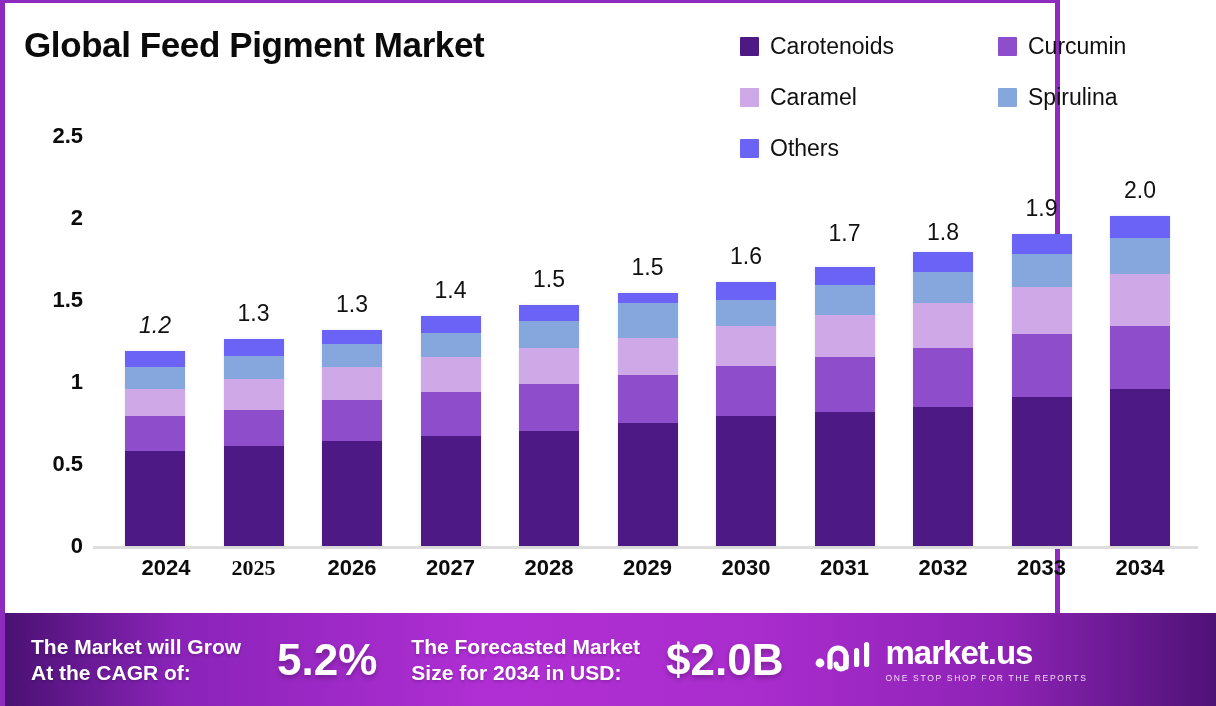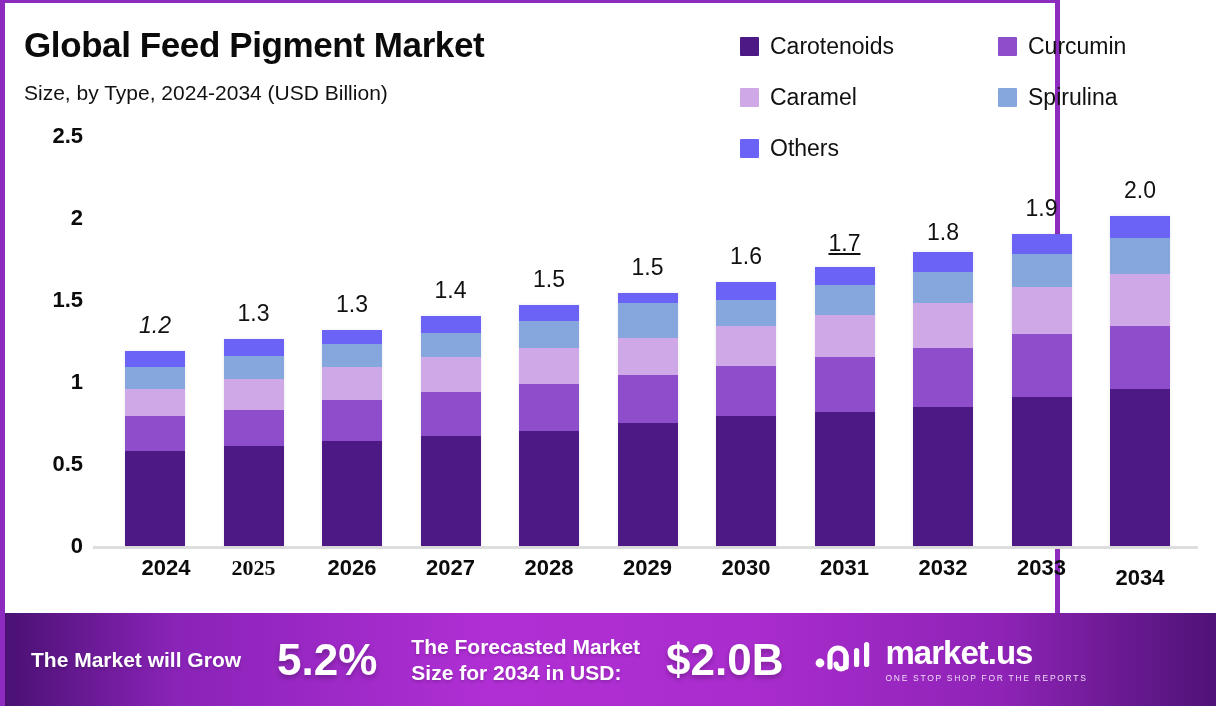--- a/index.html
+++ b/index.html
@@ -122,21 +122,20 @@
     color:#f0dcf7;font-size:8.5px;letter-spacing:1.7px;
     margin-top:4px;white-space:nowrap;
   }
 </style>
 </head>
 <body>
 
 <div id="root">
 
   <div class="title">Global Feed Pigment Market</div>
-  <div class="subtitle">Size, by Type, 2024-2034 (USD Billion)</div>
 
   <div class="legend" id="legend">
       <div class="legend-item">
         <span class="legend-swatch" style="background: rgb(77, 26, 133);"></span>
         <span class="legend-label">Carotenoids</span>
       </div>
       <div class="legend-item">
         <span class="legend-swatch" style="background: rgb(142, 78, 203);"></span>
         <span class="legend-label">Curcumin</span>
       </div>
@@ -236,21 +235,21 @@
           <div class="bar-label" style="bottom: 276.04px;">1.6</div>
         </div>
         <div class="barcol" style="left: 721.5px;">
           <div class="bar">
             <div class="seg" style="height: 18.04px; background: rgb(107, 99, 245);"></div>
             <div class="seg" style="height: 29.52px; background: rgb(133, 167, 221);"></div>
             <div class="seg" style="height: 42.64px; background: rgb(207, 168, 232);"></div>
             <div class="seg" style="height: 54.12px; background: rgb(142, 78, 203);"></div>
             <div class="seg" style="height: 134.48px; background: rgb(77, 26, 133);"></div>
           </div>
-          <div class="bar-label" style="bottom: 289px; text-decoration: underline;">1.7</div>
+          <div class="bar-label" style="bottom: 299px;">1.7</div>
         </div>
         <div class="barcol" style="left: 820px;">
           <div class="bar">
             <div class="seg" style="height: 19.68px; background: rgb(107, 99, 245);"></div>
             <div class="seg" style="height: 31.16px; background: rgb(133, 167, 221);"></div>
             <div class="seg" style="height: 44.28px; background: rgb(207, 168, 232);"></div>
             <div class="seg" style="height: 59.04px; background: rgb(142, 78, 203);"></div>
             <div class="seg" style="height: 139.4px; background: rgb(77, 26, 133);"></div>
           </div>
           <div class="bar-label" style="bottom: 300px;">1.8</div>
@@ -280,27 +279,28 @@
         <div class="xlabel" style="left: 24px;">2024</div>
         <div class="xlabel" style="left: 111.5px; font-family: Liberation Serif, serif;">2025</div>
         <div class="xlabel" style="left: 210px;">2026</div>
         <div class="xlabel" style="left: 308.5px;">2027</div>
         <div class="xlabel" style="left: 407px;">2028</div>
         <div class="xlabel" style="left: 505.5px;">2029</div>
         <div class="xlabel" style="left: 604px;">2030</div>
         <div class="xlabel" style="left: 702.5px;">2031</div>
         <div class="xlabel" style="left: 801px;">2032</div>
         <div class="xlabel" style="left: 899.5px;">2033</div>
-        <div class="xlabel" style="left: 998px; margin-top: 10px;">2034</div>
+        <div class="xlabel" style="left: 998px;">2034</div>
       </div>
   </div>
 
   <div class="banner">
     <div class="banner-text b1">
       <div>The Market will Grow</div>
+      <div>At the CAGR of:</div>
     </div>
     <div class="banner-big b2">5.2%</div>
     <div class="banner-text b3">
       <div>The Forecasted Market</div>
       <div>Size for 2034 in USD:</div>
     </div>
     <div class="banner-big b4">$2.0B</div>
     <div class="logo">
       <svg class="logo-mark" viewBox="0 0 62 38">
         <circle cx="6" cy="27" r="4.4" fill="#ffffff"></circle>

